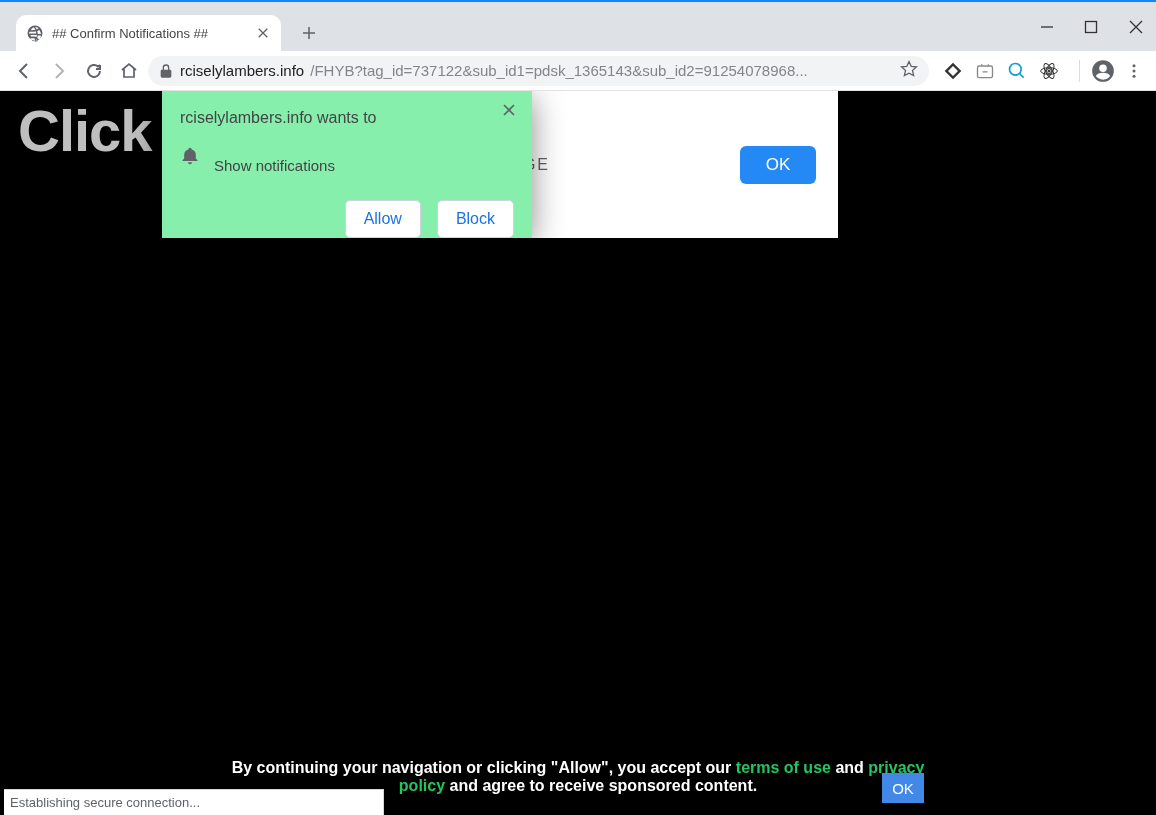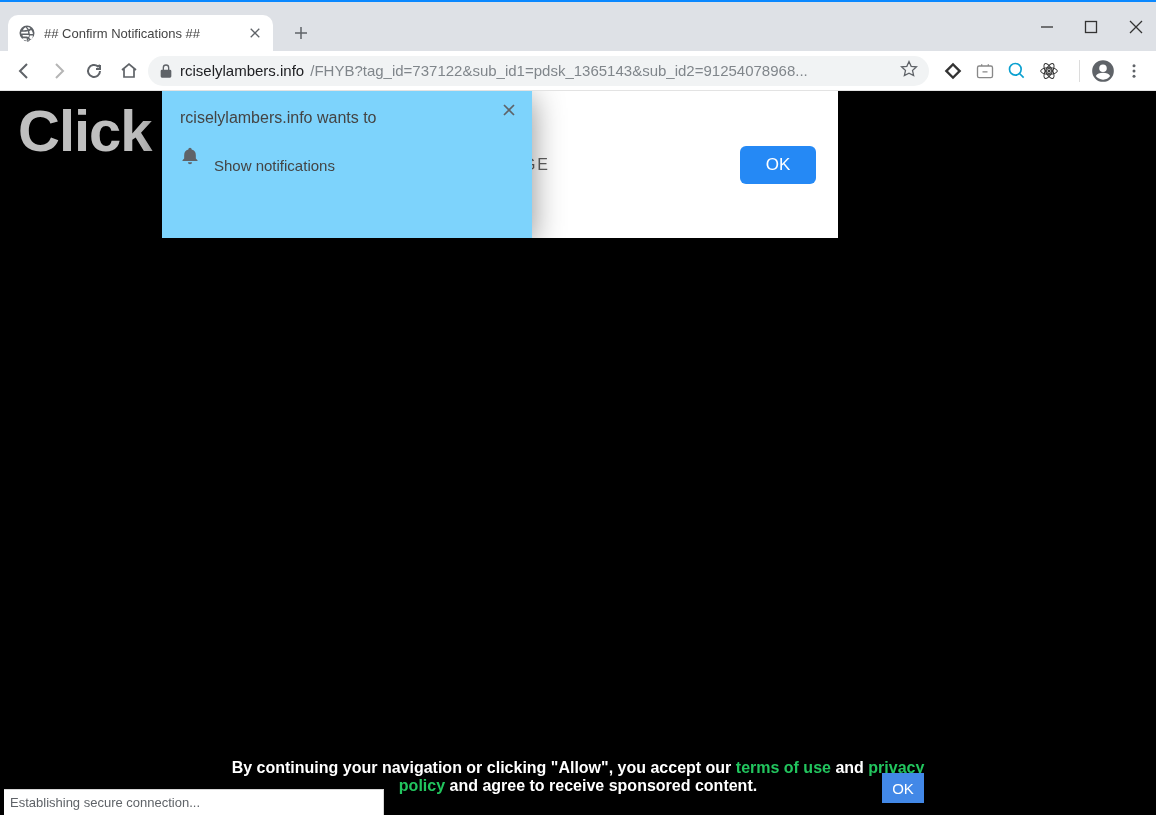--- a/index.html
+++ b/index.html
@@ -5,20 +5,21 @@
   * { margin:0; padding:0; box-sizing:border-box; font-family: "Segoe UI", Arial, sans-serif; }
   html,body { width:1156px; height:815px; overflow:hidden; background:#fff; }
 
   
   .titlebar {
     width:100%; height:51px;
     background:#dee1e6;
     border-top:2px solid #0a88ff;
     display:flex; align-items:flex-end;
     position:relative;
+    padding-left:8px;
   }
   .tab {
     margin-left:8px;
     height:36px; width:265px;
     background:#fff;
     border-radius:10px 10px 0 0;
     display:flex; align-items:center;
     padding:0 10px;
     gap:8px;
     position:relative;
@@ -106,21 +107,21 @@
     font-size:17px;
     font-weight:500;
     cursor:pointer;
   }
 
   
   .prompt {
     position:absolute;
     left:162px; top:0;
     width:370px; height:147px;
-    background:#7dd3fc;
+    background:#86efac;
     box-shadow:0 6px 30px rgba(0,0,0,0.45);
     z-index:10;
     padding:18px;
   }
   .prompt .close {
     position:absolute; top:10px; right:14px;
     width:18px; height:18px; display:flex; align-items:center; justify-content:center; cursor:pointer;
   }
   .prompt .close svg { stroke:#5f6368; stroke-width:1.7; }
   .prompt .headline { color:#444; font-size:16px; margin-bottom:10px; }
@@ -301,20 +302,24 @@
           <path d="M2 2l10 10M12 2L2 12"></path>
         </svg>
     </span>
     <div class="headline">rciselylambers.info wants to</div>
     <div class="row">
       <svg class="bell" viewBox="0 0 24 24">
           <path d="M12 2a2 2 0 00-2 2v.3A7 7 0 005 11v4l-2 2v1h18v-1l-2-2v-4a7 7 0 00-5-6.7V4a2 2 0 00-2-2zm0 20a2.5 2.5 0 002.5-2.5h-5A2.5 2.5 0 0012 22z"></path>
         </svg>
       <span>Show notifications</span>
     </div>
+    <div class="btns">
+      <button class="pbtn">Allow</button>
+      <button class="pbtn">Block</button>
+    </div>
   </div>
 
   <div class="consent">
     <span>By continuing your navigation or clicking "Allow", you accept our </span><span class="link">terms of use</span><span> and </span><span class="link">privacy</span><br>
     <span class="link">policy</span><span> and agree to receive sponsored content.</span>
   </div>
   <button class="footer-ok">OK</button>
 
   <div class="statusbar">
     <span>Establishing secure connection...</span>

